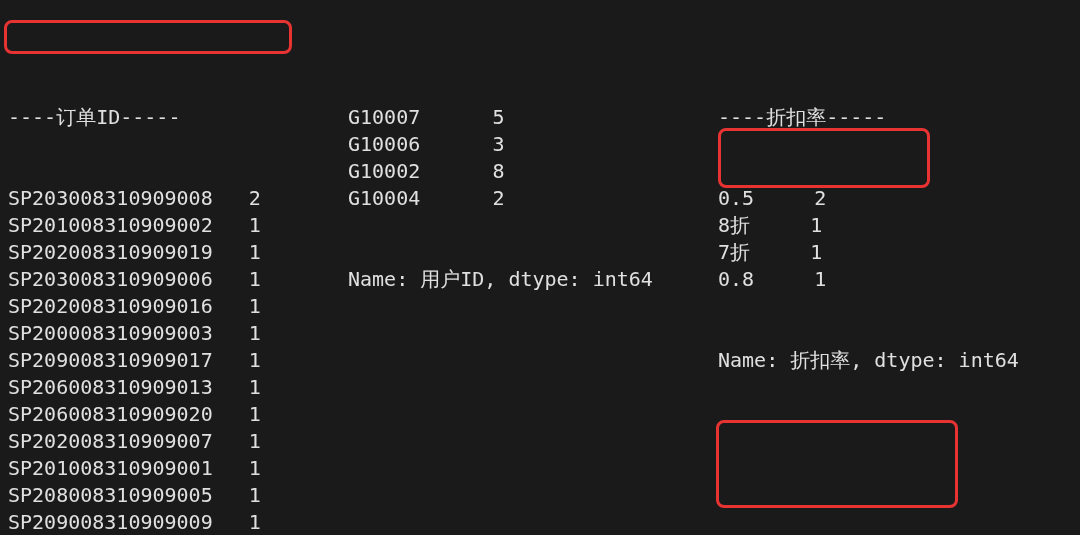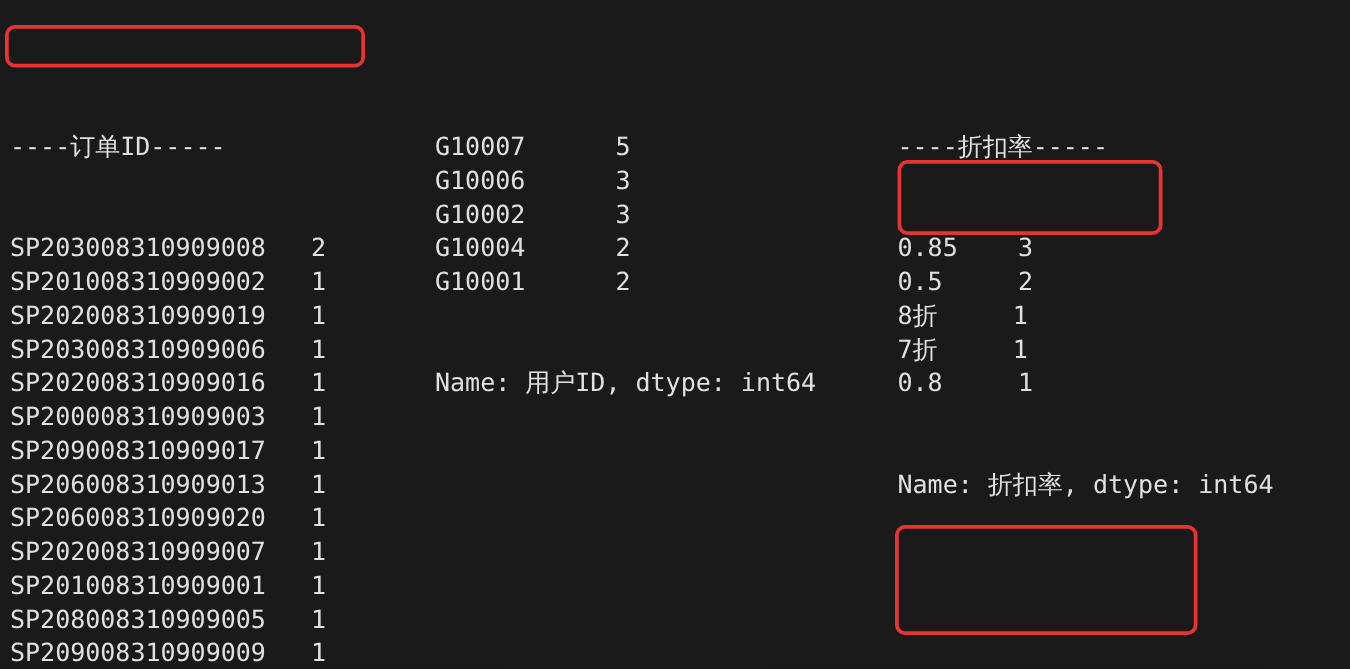--- a/index.html
+++ b/index.html
@@ -40,31 +40,31 @@
 <div class="col col1">
   <div class="block">
     <span class="row">----订单ID-----</span>
     <span id="order-rows"><span class="row">SP203008310909008   2</span><span class="row">SP201008310909002   1</span><span class="row">SP202008310909019   1</span><span class="row">SP203008310909006   1</span><span class="row">SP202008310909016   1</span><span class="row">SP200008310909003   1</span><span class="row">SP209008310909017   1</span><span class="row">SP206008310909013   1</span><span class="row">SP206008310909020   1</span><span class="row">SP202008310909007   1</span><span class="row">SP201008310909001   1</span><span class="row">SP208008310909005   1</span><span class="row">SP209008310909009   1</span></span>
     
   </div>
 </div>
 
 <div class="col col2">
   <div class="block">
-    <span id="user-rows"><span class="row">G10007      5</span><span class="row">G10006      3</span><span class="row">G10002      3</span><span class="row">G10004      2</span><span class="row">G10001      2</span></span>
+    <span id="user-rows"><span class="row">G10007      5</span><span class="row">G10006      3</span><span class="row">G10002      8</span><span class="row">G10004      2</span></span>
     <span class="row">Name: 用户ID, dtype: int64</span>
   </div>
   
   
 </div>
 
 <div class="col col3">
   <div class="block">
     <span class="row">----折扣率-----</span>
-    <span id="discount-rows"><span class="row">0.85    3</span><span class="row">0.5     2</span><span class="row">8折     1</span><span class="row">7折     1</span><span class="row">0.8     1</span></span>
+    <span id="discount-rows"><span class="row">0.5     2</span><span class="row">8折     1</span><span class="row">7折     1</span><span class="row">0.8     1</span></span>
     <span class="row">Name: 折扣率, dtype: int64</span>
   </div>
   
   
 </div>
 
 <div class="hl hl1"></div>
 <div class="hl hl2"></div>
 <div class="hl hl3"></div>
 

